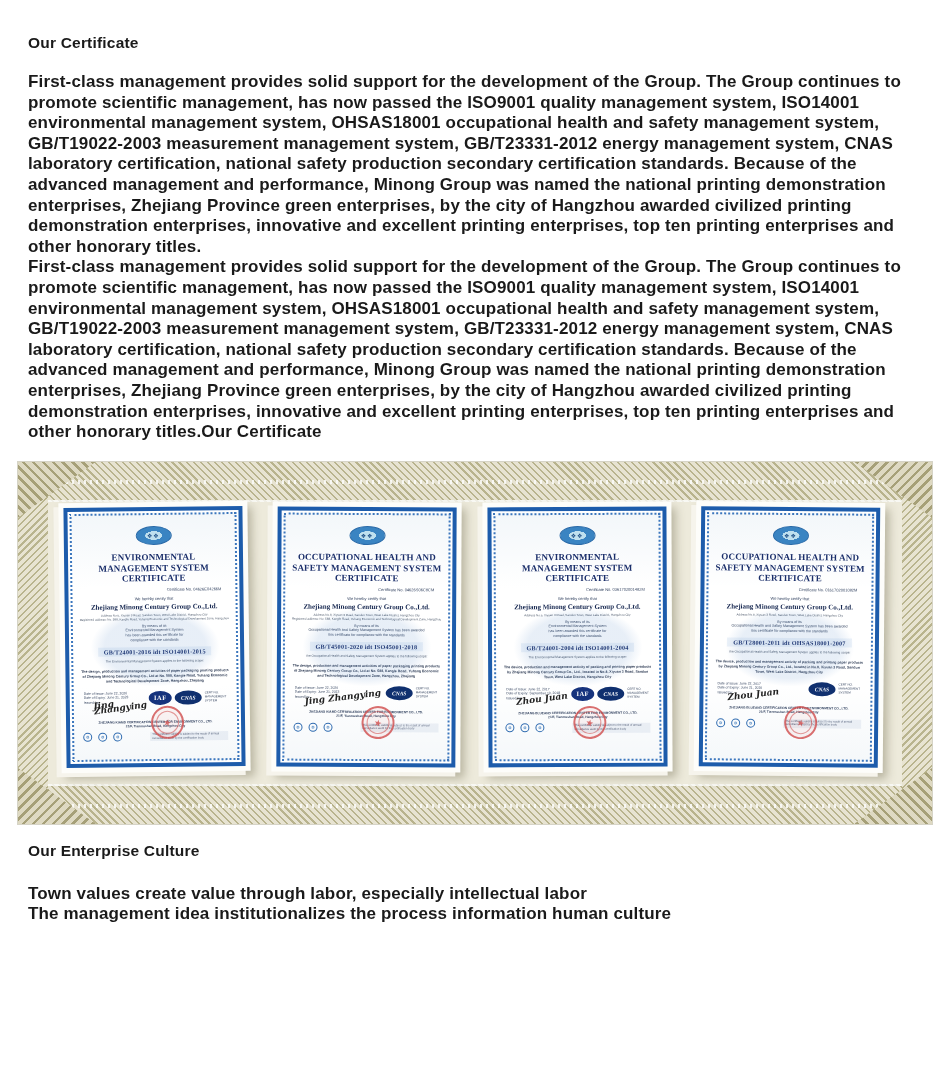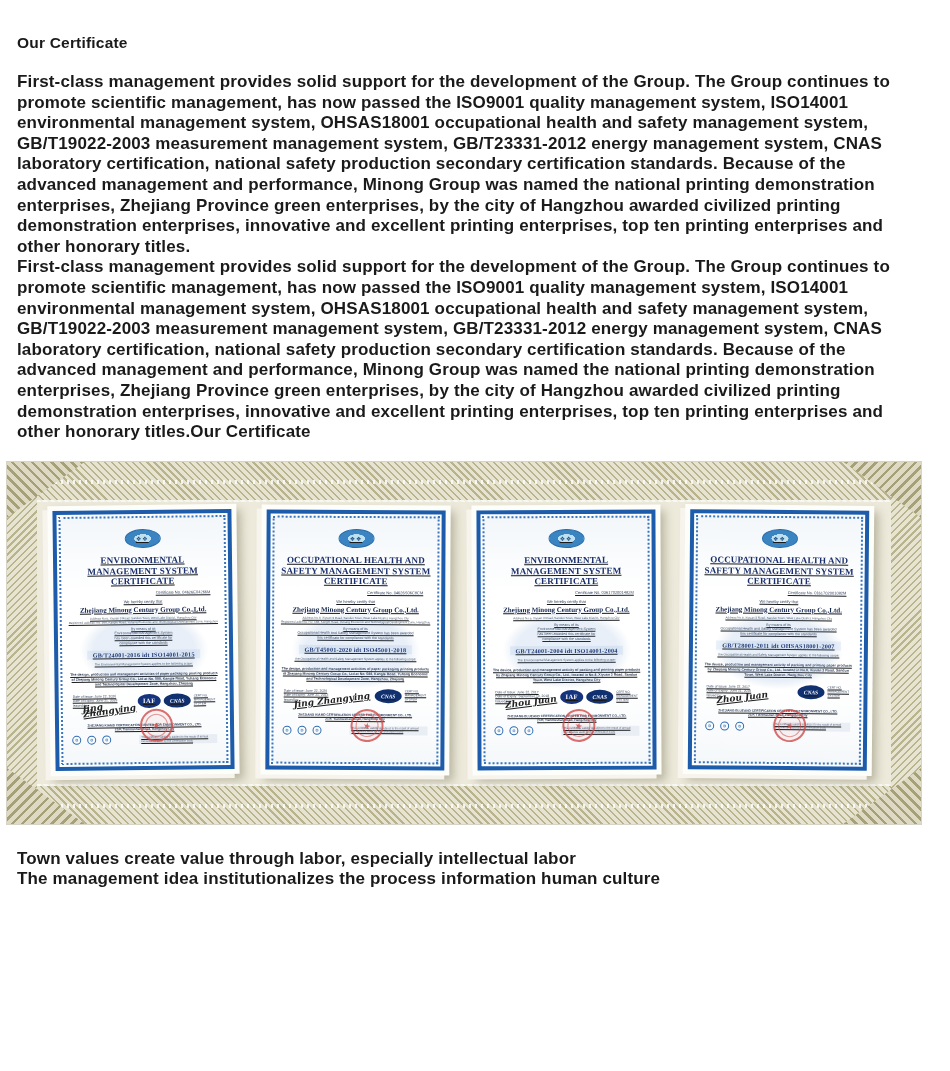--- a/index.html
+++ b/index.html
@@ -2,21 +2,21 @@
 <html><head>
 <meta charset="utf-8">
 <style>
   * { margin:0; padding:0; box-sizing:border-box; }
   html,body { background:#ffffff; }
   body {
     width:950px; height:1071px; overflow:hidden;
     font-family:"Liberation Sans", sans-serif;
     color:#1a1a1a;
   }
-  .doc { padding:34px 28px 0 17px; }
+  .doc { padding:34px 28px 0 28px; }
 
   h2.sec-head { font-size:15.5px; font-weight:700; letter-spacing:.2px; }
   p.body-text {
     font-size:17px; font-weight:700; line-height:20.6px; letter-spacing:.15px;
     width:895px; margin-top:20px;
   }
   p.body-text + p.body-text { margin-top:0; }
 
   
   .photo {
@@ -47,21 +47,21 @@
     background:repeating-linear-gradient(45deg, #a6a078 0 2.5px, #ded9c2 2.5px 7px);
     clip-path:polygon(0 0, 100% 0, 0 100%);
   }
   .corner.tl { top:0; left:0; }
   .corner.tr { top:0; right:0; transform:scaleX(-1); }
   .corner.bl { bottom:0; left:0; transform:scaleY(-1); }
   .corner.br { bottom:0; right:0; transform:scale(-1,-1); }
 
   .photo-inner {
     position:absolute; top:40px; bottom:46px; left:42px; right:48px;
-    display:flex; justify-content:space-between; align-items:center;text-decoration:underline;
+    display:flex; justify-content:space-between; 
   }
 
   
   .cert {
     position:relative; width:189px; height:270px;
     background:#fdfdfa; padding:5px;
     box-shadow:-5px 4px 0 #f6f4ec, 4px 6px 10px rgba(95,90,60,.38);
   }
   .cert.r1 { transform:rotate(-.7deg); }
   .cert.r2 { transform:rotate(.3deg); }
@@ -348,17 +348,18 @@
           </div>
           <div class="seal"></div>
         </div>
           </div>
       </article>
 
     </div>
   </figure>
 
   <section class="culture">
+    <h2 class="sec-head">Our Enterprise Culture</h2>
     <p class="body-text">Town values create value through labor, especially intellectual labor</p>
     <p class="body-text">The management idea institutionalizes the process information human culture</p>
   </section>
 
 </main>
 
 </body></html>

